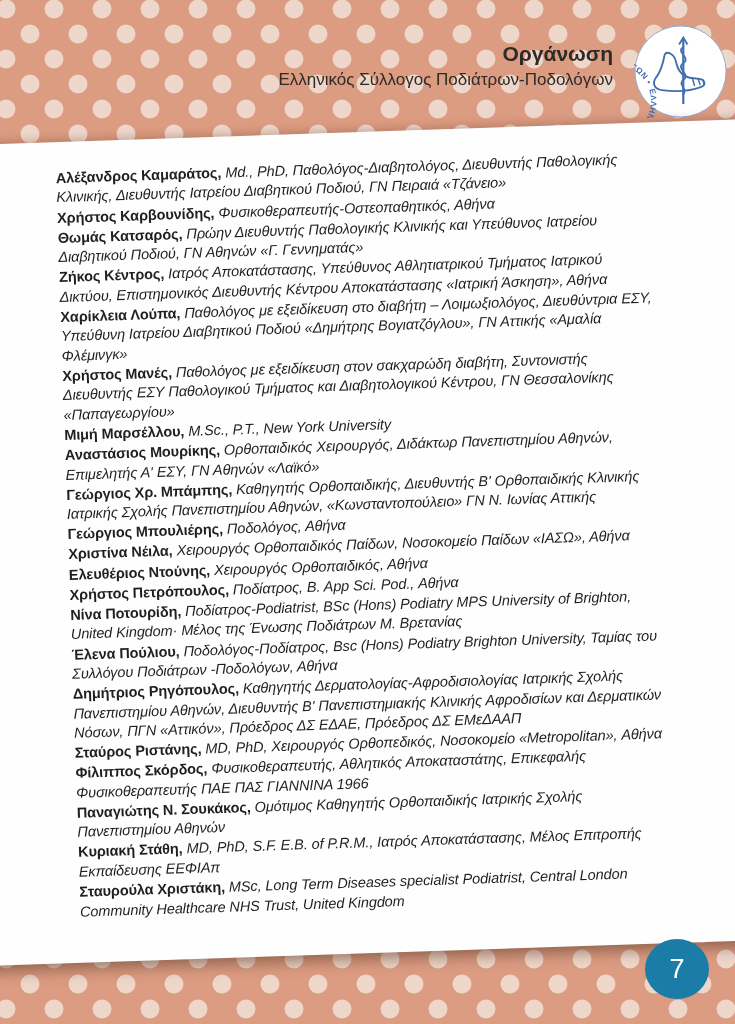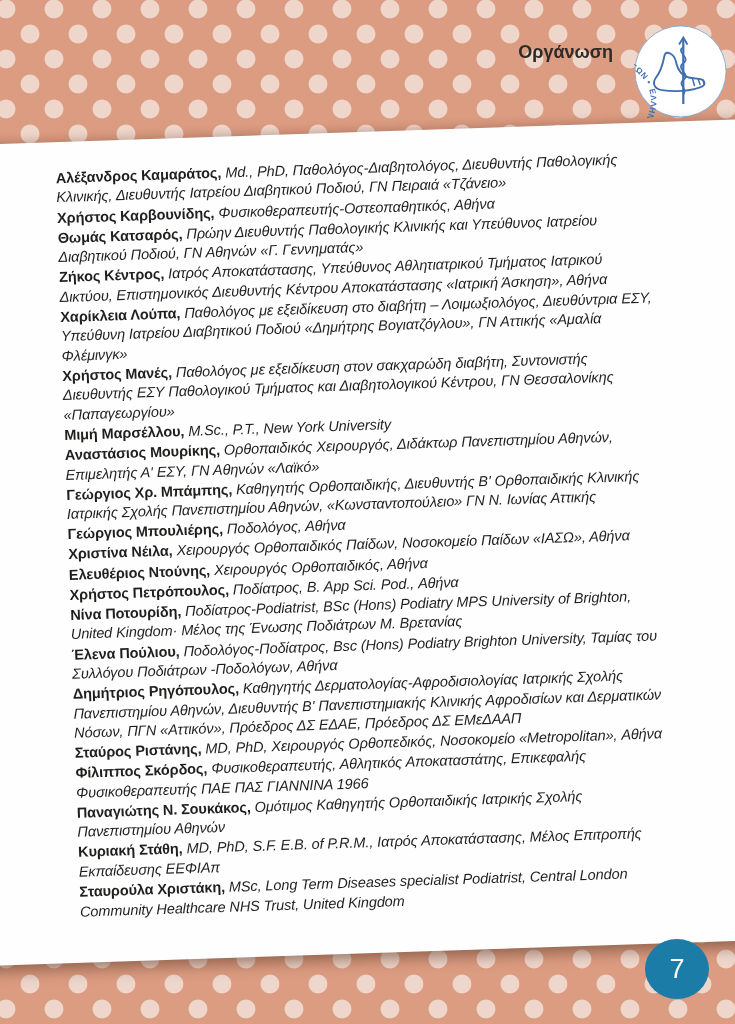--- a/index.html
+++ b/index.html
@@ -12,21 +12,21 @@
     background-image:
       radial-gradient(circle, #efd6cb 9px, rgba(239,214,203,0) 9.8px),
       radial-gradient(circle, #efd6cb 9px, rgba(239,214,203,0) 9.8px);
     background-size:48px 50px;
     background-position:6px 9px, 30px 34px;
   }
   .header{
     position:absolute;top:42px;right:122px;
     text-align:right;color:#2d2a27;z-index:1;
   }
-  .org-label{font-weight:bold;font-size:18px;margin:0 0 4px 0;}
+  .org-label{font-weight:bold;font-size:21px;margin:0 0 4px 0;}
   .org-name{font-size:17px;margin:0;}
   .logo{
     position:absolute;top:25px;right:8px;
     width:93px;height:93px;z-index:1;
   }
   .sheet{
     position:absolute;left:-40px;top:132px;
     width:815px;height:821px;
     background:#fefefe;
     transform:rotate(-1.9deg);
@@ -48,20 +48,21 @@
     background:#1a7ca7;color:#ffffff;
     display:flex;align-items:center;justify-content:center;
     font-size:27px;font-weight:400;z-index:3;
   }
 </style>
 </head>
 <body>
 
 <div class="header">
   <p class="org-label">Οργάνωση</p>
+  <p class="org-name">Ελληνικός Σύλλογος Ποδιάτρων-Ποδολόγων</p>
 </div>
 
 <div class="logo">
   <svg viewBox="0 0 100 100" width="93" height="93">
     <circle cx="50" cy="50" r="49" fill="#ffffff" stroke="#8aa8cf" stroke-width="1"></circle>
     <defs>
       <path id="ringPath" d="M16.2,69.5 a39,39 0 1,1 -0.01,-0.03" fill="none"></path>
     </defs>
     <text font-size="8.8" font-weight="bold" fill="#416fae" letter-spacing="0.35" font-family="Liberation Sans, DejaVu Sans, sans-serif">
       <textPath href="#ringPath" startOffset="0">ΕΛΛΗΝΙΚΟΣ ΣΥΛΛΟΓΟΣ ΠΟΔΙΑΤΡΩΝ • ΠΟΔΟΛΟΓΩΝ •</textPath>

